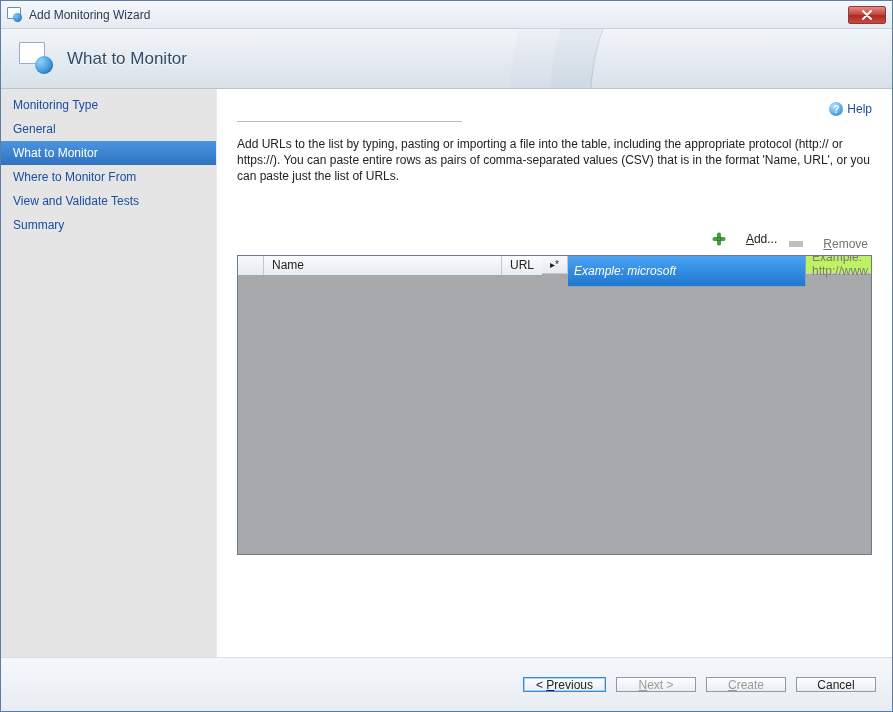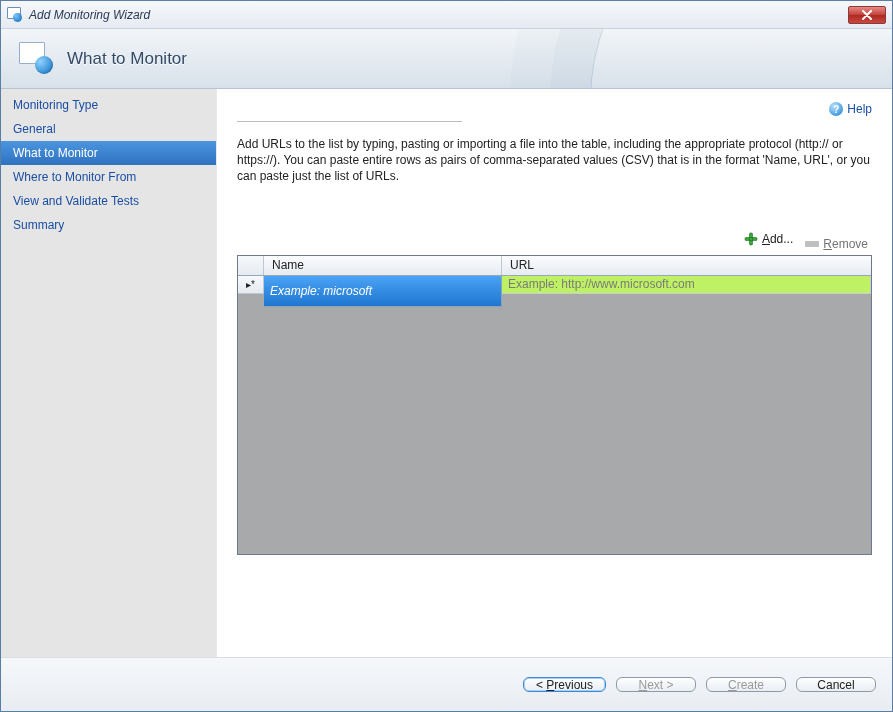--- a/index.html
+++ b/index.html
@@ -38,21 +38,20 @@
   }
   .titlebar .app-icon .bq {
     position: absolute; width: 9px; height: 9px; border-radius: 50%;
     background: radial-gradient(circle at 30% 30%, #7ec3ff, #0a67b5);
     left: 6px; top: 6px;
   }
   .titlebar .title-text {
     flex: 1;
     color: #2a3a55;
     padding-top: 1px;
-    font-style: italic;
   }
   .titlebar .close-btn {
     width: 38px; height: 18px;
     margin-right: 2px;
     border: 1px solid #8a3a3a;
     background: linear-gradient(#e78a84, #c1443c 48%, #ad2a22 52%, #c8483f);
     border-radius: 2px;
     display: flex; align-items: center; justify-content: center;
   }
   .titlebar .close-btn svg { display:block; }
@@ -143,38 +142,38 @@
   .section-underline {
     width: 225px; height:1px; background:#bdbdbd; margin-bottom:14px;
   }
   .instructions { color:#222; line-height:1.35; }
 
   .toolbar-row {
     display:flex; justify-content:flex-end; align-items:center;
     margin-top: 42px; gap: 12px; padding-right:4px;
   }
   .tool-link {
-    display:flex; align-items:center; gap:4px; color:#222;
+    display:flex; align-items:center; gap:20px; color:#222;
   }
   .tool-link.disabled { color:#737373;margin-top:10px; }
   .tool-link u { text-decoration: underline; }
   .plus-icon {
     width:14px; height:14px;
   }
   .minus-icon {
     width:14px; height:6px; background:#bfbfbf; border-radius:1px;
   }
 
   
   .grid {
     margin-top:4px;
     border:1px solid #6b7b8c;
     background:#a7a9ab;
     height: 300px;
-    display:flex; flex-direction:column;
+    display:flex; flex-direction:row;
     overflow:hidden;
   }
   .grid-head {
     display:flex;
     background: linear-gradient(#fbfcfe, #e6ecf2);
     border-bottom:1px solid #9aa7b4;
     height:20px;
   }
   .gh {
     border-right:1px solid #bfc8d2;
@@ -213,21 +212,21 @@
   
   .footer {
     height:54px;
     border-top:1px solid #d9dee6;
     background: linear-gradient(#f5f7fa, #e8edf3);
     display:flex; align-items:center; justify-content:flex-end;
     padding: 0 16px; gap:10px;
   }
   .btn {
     min-width:80px; height:15px;
-    border:1px solid #8e9aa8; border-radius:6px;
+    border:1px solid #8e9aa8; border-radius:0;
     background: linear-gradient(#fdfefe, #e9eef4);
     color:#222;
     padding: 0 12px;
     display:flex; align-items:center; justify-content:center;
     cursor:pointer;
   }
   .btn.default {
     border:1px solid #3e86d6;
     box-shadow: inset 0 0 0 1px #a7d0f7;
   }

